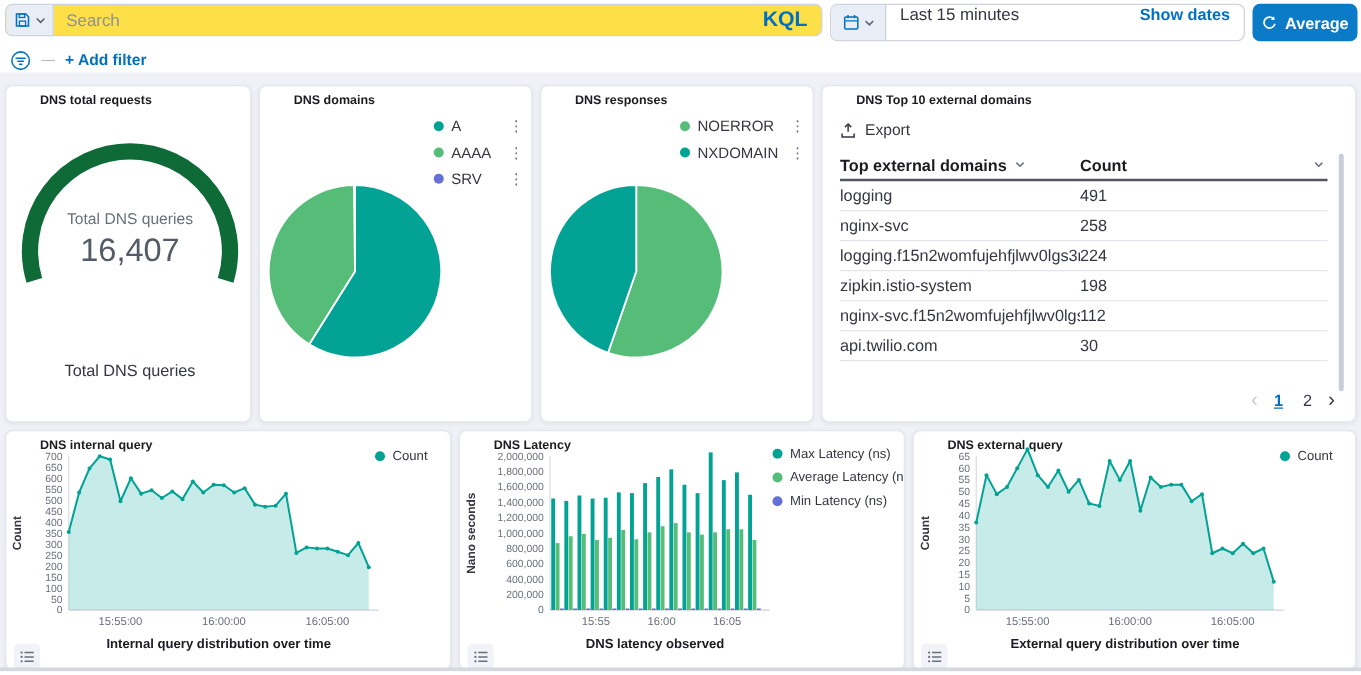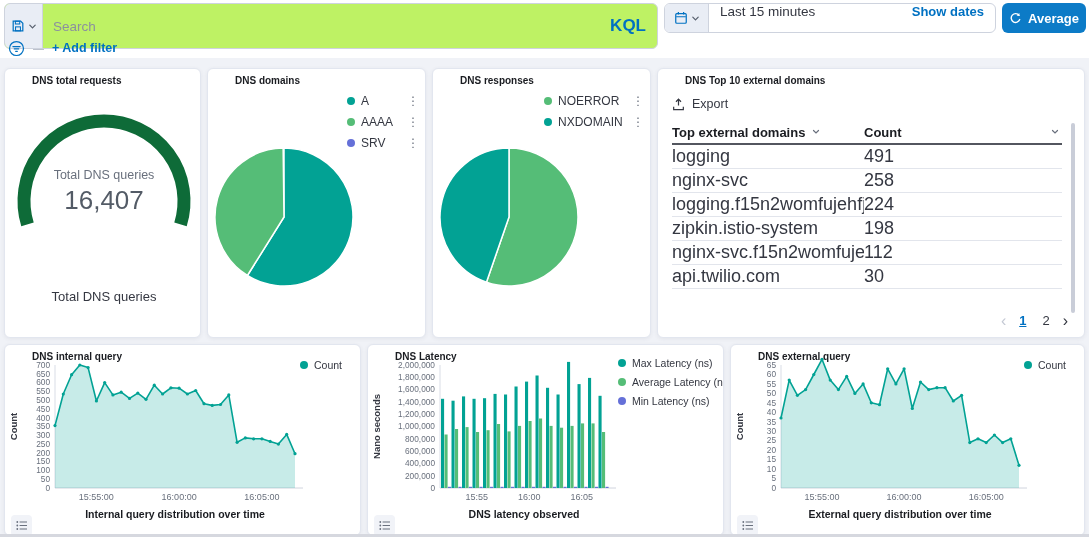--- a/index.html
+++ b/index.html
@@ -2,21 +2,21 @@
 <html><head>
 <meta charset="utf-8">
 <style>
   * { box-sizing: border-box; margin: 0; padding: 0; }
   html,body { width:1089px; height:540px; overflow:hidden; }
   body { position:relative; font-family:"Liberation Sans", sans-serif; background:#ffffff; color:#343741; }
 
   .dash-bg { position:absolute; left:0; top:58px; width:1089px; height:482px; background:#f0f2f7; }
 
   
-  .searchbar { position:absolute; left:4px; top:3px; width:654px; height:46px; background:#bef264;
+  .searchbar { position:absolute; left:4px; top:3px; width:654px; height:26px; background:#fde047;
     border:1px solid #ced3de; border-radius:6px; display:flex; align-items:center; overflow:hidden; }
   .sq-box { width:38px; height:100%; background:#e9edf5; border-right:1px solid #ced3de;
     display:flex; align-items:center; justify-content:center; gap:3px; cursor:pointer; }
   .search-input { flex:1; border:none; outline:none; font-family:"Liberation Sans",sans-serif;
     font-size:13.5px; color:#343741; padding:0 10px; background:transparent; }
   .search-input::placeholder { color:#8b909e; }
   .kql { font-size:17px; font-weight:bold; color:#0071c2; padding:0 11px; cursor:pointer; }
 
   .datebar { position:absolute; left:664px; top:3px; width:332px; height:30px; background:#fff;
     border:1px solid #ced3de; border-radius:6px; display:flex; align-items:flex-start; overflow:hidden; }
@@ -57,21 +57,21 @@
   .ts-legend .lbl { font-size:10.5px; color:#343741; white-space:nowrap; }
 
   
   .export-row { position:absolute; left:14px; top:28px; display:flex; align-items:center; gap:7px; cursor:pointer; z-index:2; }
   .export-lbl { font-size:12.5px; color:#343741; }
   .tbl { position:absolute; left:14px; right:22px; top:52px; }
   .tbl-head { display:flex; height:24px; border-bottom:2px solid #53565f; }
   .tbl-head .c1, .tbl-head .c2 { display:flex; align-items:center; gap:6px; font-size:13px; font-weight:bold; color:#1a1c21; cursor:pointer; }
   .c1 { width:192px; }
   .c2 { flex:1; }
-  .tbl-row { display:flex; height:24px; align-items:center; border-bottom:1px solid #e2e5ec; font-size:18px; color:#343741; }
+  .tbl-row { display:flex; height:24px; align-items:center; border-bottom:1px solid #e2e5ec; font-size:13px; color:#343741; }
   .tbl-row .cell1 { width:192px; white-space:nowrap; overflow:hidden; }
   .tbl-row .cell2 { flex:1; }
   .tbl-scrollbar { position:absolute; right:9px; top:54px; width:4px; height:190px; border-radius:2px; background:#c9cdd8; cursor:pointer; }
   .pagination { position:absolute; right:16px; bottom:8px; display:flex; align-items:center; gap:10px; font-size:13px; }
   .pg-arrow { font-size:16px; line-height:1; cursor:pointer; }
   .pg-prev { color:#c4c9d4; }
   .pg-next { color:#343741; }
   .pg-num { color:#343741; cursor:pointer; padding:1px 3px; }
   .pg-num.active { color:#0071c2; font-weight:bold; text-decoration:underline; }
 

